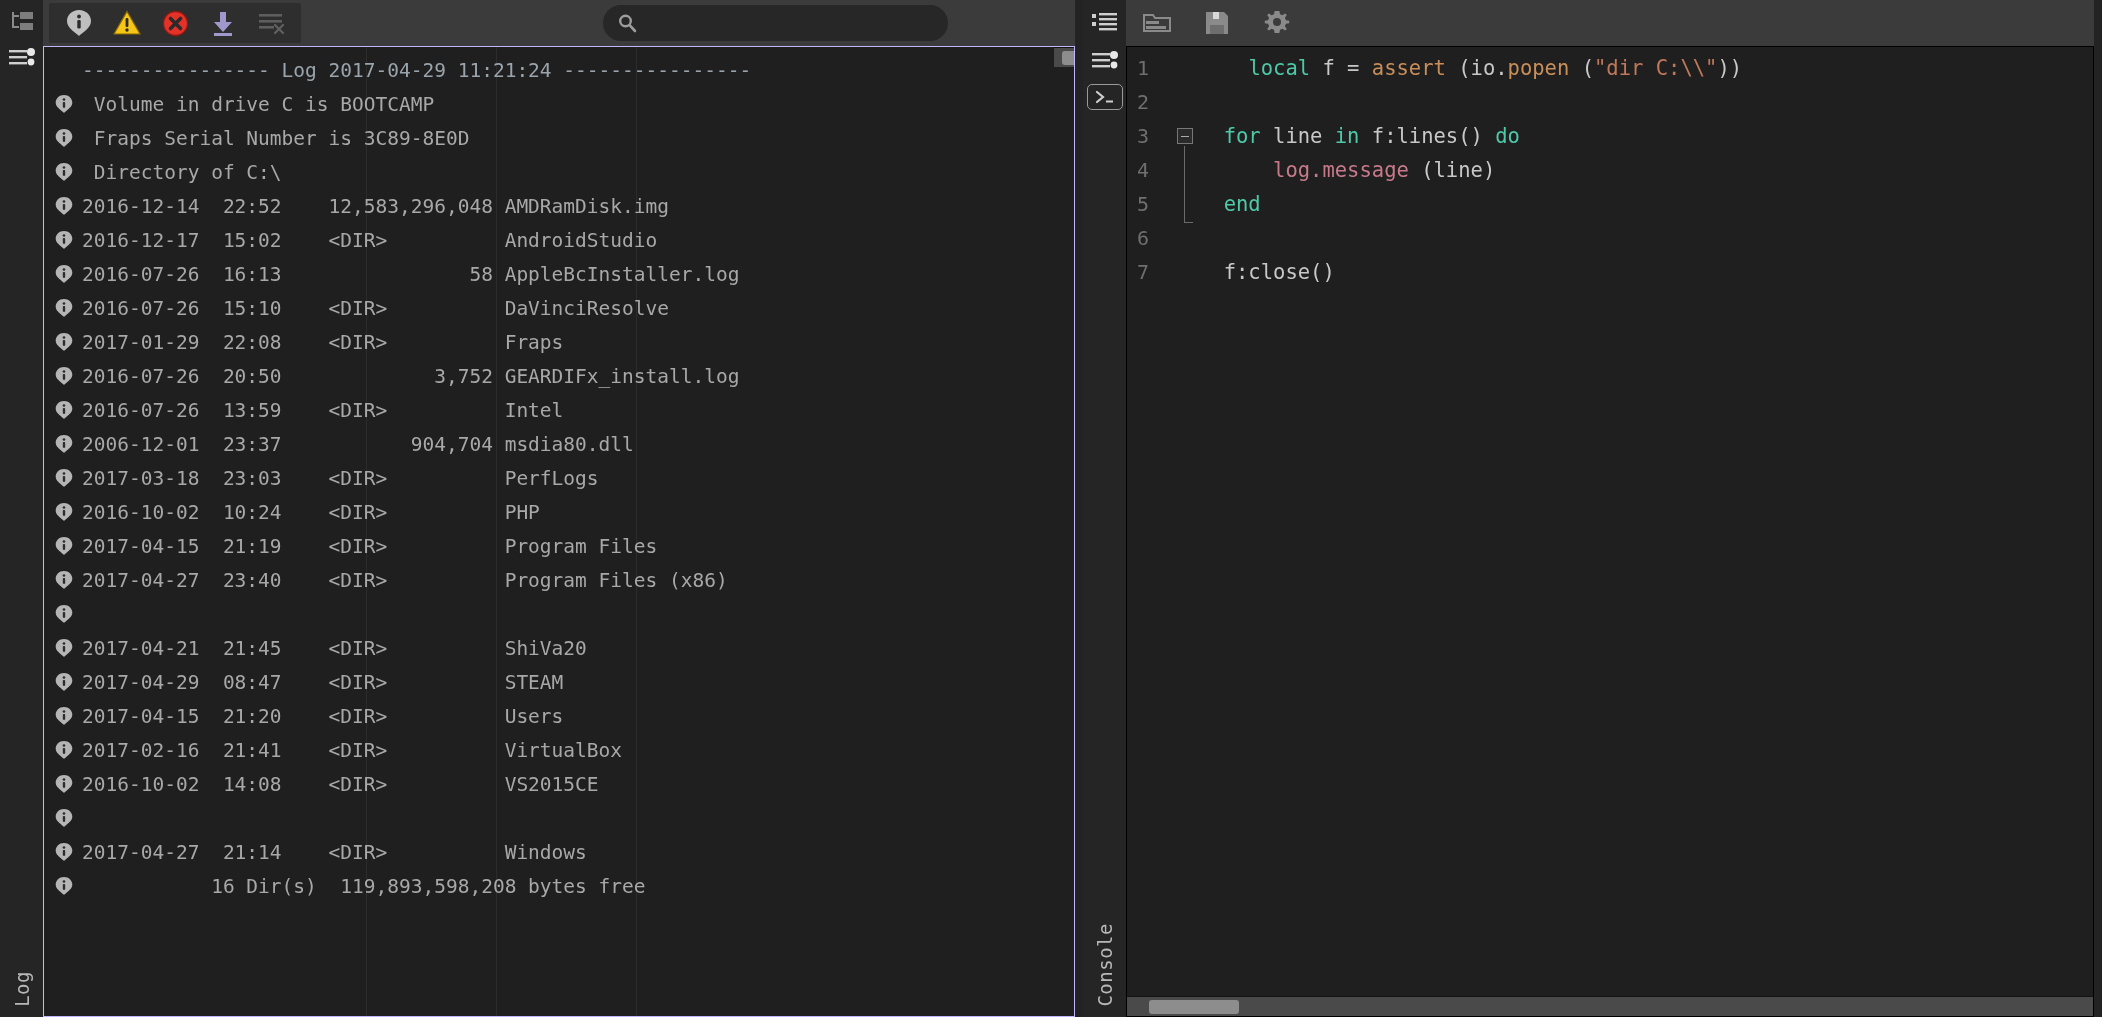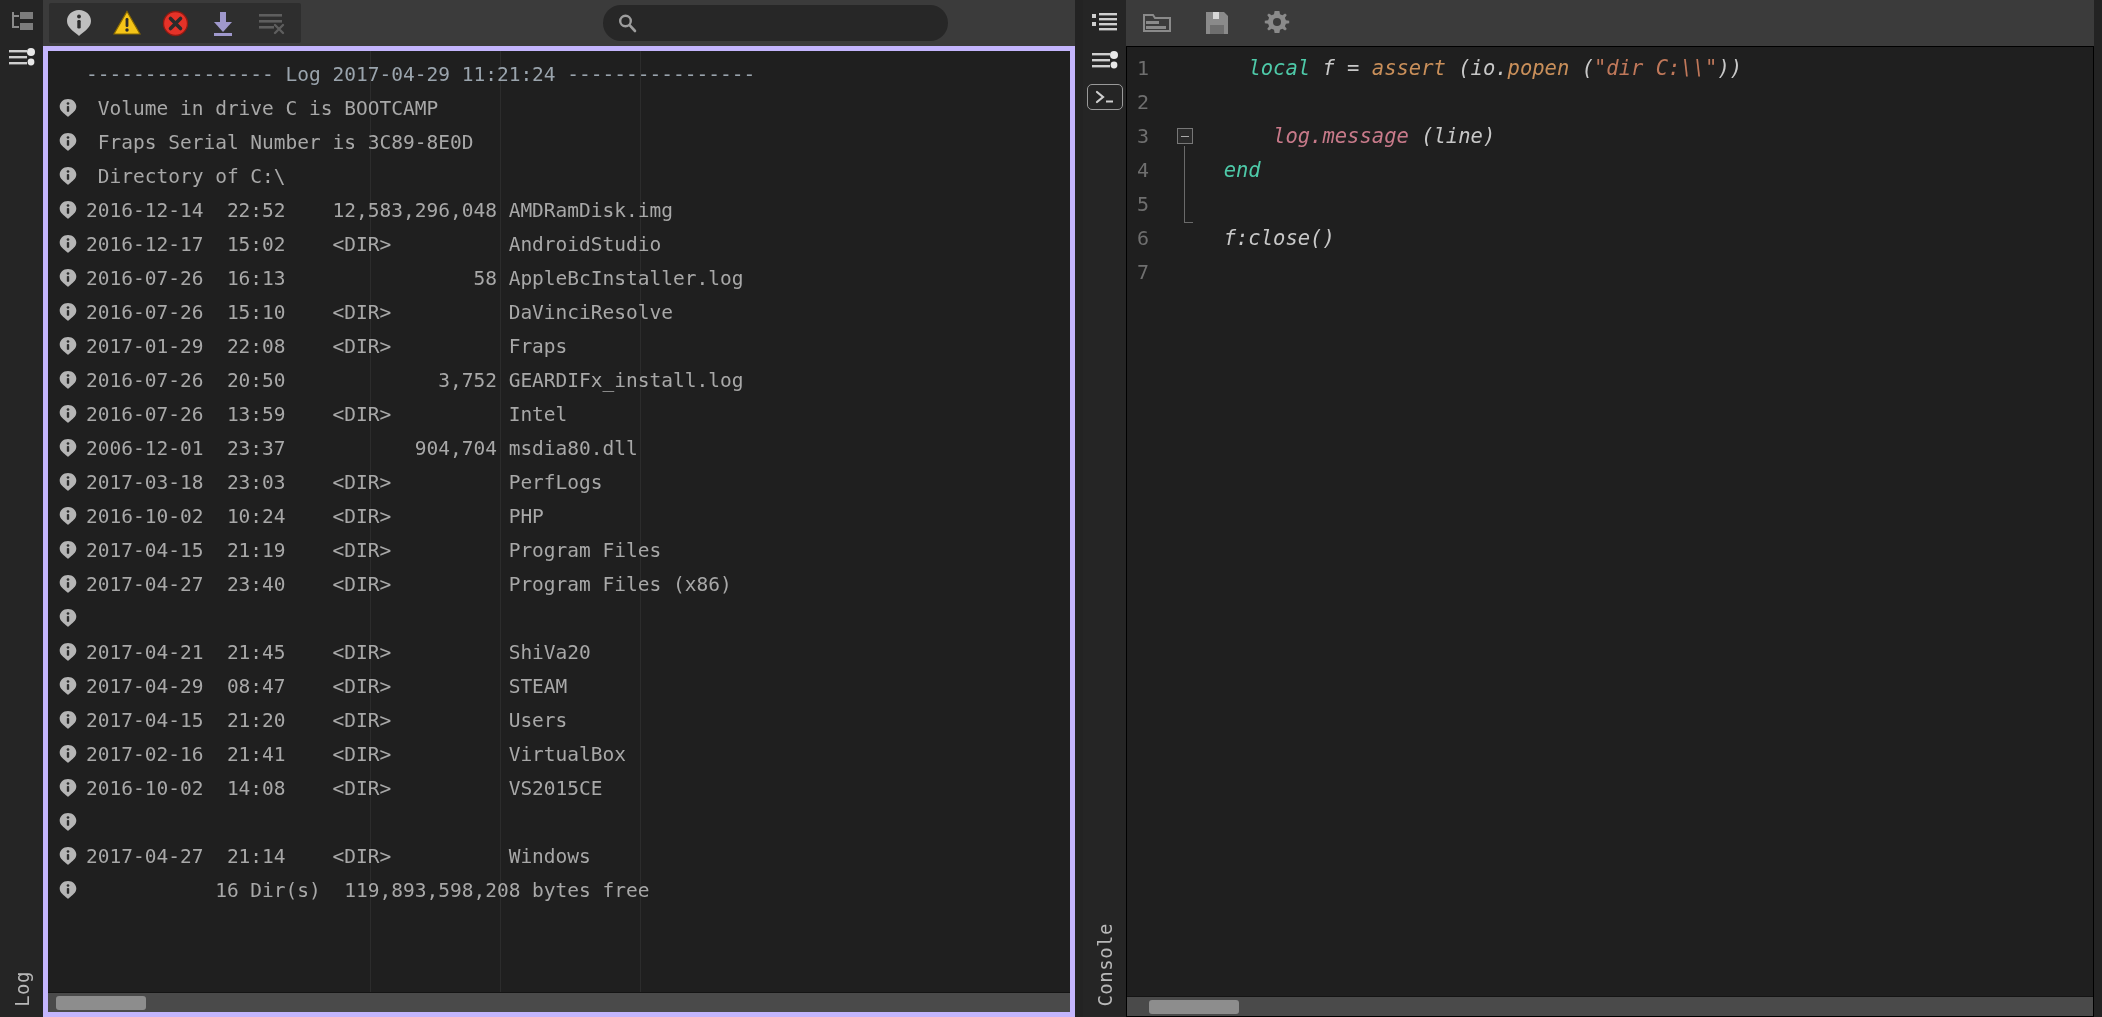--- a/index.html
+++ b/index.html
@@ -48,22 +48,22 @@
     display: flex; align-items: center; padding-left: 14px; gap: 8px;
   }
   .search-input {
     background: transparent; border: 0; outline: none;
     color: #cfcfcf; font-family: "DejaVu Sans Mono", monospace; font-size: 15px;
     width: 280px;
   }
   .search-input::placeholder { color: #6d6d6d; }
 
   .log-body-wrap {
-    flex: 1 1 auto; background: #1f1f1f; border: 5px solid #c4b5fd;
-    display: flex; flex-direction: column; overflow: hidden; position: relative;
+    flex: 1 1 auto; background: #1f1f1f; border: 1px solid #c4b5fd;
+    display: flex; overflow: hidden; position: relative;
   }
   .log-rows { flex: 1 1 auto; overflow: hidden; position: relative; padding-top: 6px; }
   .colsep { position: absolute; top: 0; bottom: 0; width: 1px; background: #2c2c2c; }
   .log-row {
     display: flex; align-items: center; height: 34px;
     font-family: "DejaVu Sans Mono", monospace; font-size: 19.5px;
     color: #a8a8a8; white-space: pre; position: relative;
   }
   .log-icon { width: 34px; flex: 0 0 34px; display: flex; align-items: center; justify-content: center; padding-left:6px;}
   .log-text { padding-left: 4px; letter-spacing: 0px; }
@@ -102,21 +102,21 @@
     display: flex; flex-direction: column; overflow: hidden;
   }
   .code-area { flex: 1 1 auto; display: flex; overflow: hidden; padding-top: 4px; position: relative; }
   .gutter {
     width: 46px; flex: 0 0 46px; text-align: left; padding-left: 10px;
     font-family: "DejaVu Sans Mono", monospace; font-size: 20px; color: #6f6f6f;
   }
   .gutter .gl { height: 34px; line-height: 34px; }
   .foldcol { width: 26px; flex: 0 0 26px; position: relative; }
   .codelines { flex: 1 1 auto; font-family: "DejaVu Sans Mono", monospace; font-size: 20.5px; }
-  .codelines .cl { height: 34px; line-height: 34px; white-space: pre; color: #cfcfcf; font-style: italic; }
+  .codelines .cl { height: 34px; line-height: 34px; white-space: pre; color: #cfcfcf; }
   .kw   { color: #4ec9a8; }
   .fn   { color: #c98f5a; }
   .str  { color: #c0785a; }
   .plain{ color: #c8c8c8; }
   .mem  { color: #c87a8a; }
   .fold-box {
     position: absolute; left: 4px; width: 16px; height: 16px;
     border: 1px solid #777; background: #2a2a2a;
     display: flex; align-items: center; justify-content: center;
   }
@@ -425,20 +425,21 @@
             <div class="gl">7</div>
           </div>
         <div class="foldcol">
           <div class="fold-box" style="top:77px"></div>
           <div class="fold-line" style="top:95px;height:76px"></div>
           <div class="fold-foot" style="top:171px"></div>
         </div>
         <div class="codelines" id="codelines">
             <div class="cl"><span class="plain">    </span><span class="kw">local</span><span class="plain"> f = </span><span class="fn">assert</span><span class="plain"> (</span><span class="plain">io</span><span class="plain">.</span><span class="fn">popen</span><span class="plain"> (</span><span class="str">"dir C:\\"</span><span class="plain">))</span></div>
             <div class="cl">&nbsp;</div>
+            <div class="cl"><span class="plain">  </span><span class="kw">for</span><span class="plain"> line </span><span class="kw">in</span><span class="plain"> f:</span><span class="plain">lines</span><span class="plain">() </span><span class="kw">do</span></div>
             <div class="cl"><span class="plain">      </span><span class="mem">log</span><span class="mem">.</span><span class="mem">message</span><span class="plain"> (line)</span></div>
             <div class="cl"><span class="plain">  </span><span class="kw">end</span></div>
             <div class="cl">&nbsp;</div>
             <div class="cl"><span class="plain">  </span><span class="plain">f:close()</span></div>
           </div>
       </div>
       <div class="hscroll">
         <div class="hthumb" style="width:90px;left:22px"></div>
       </div>
     </div>

